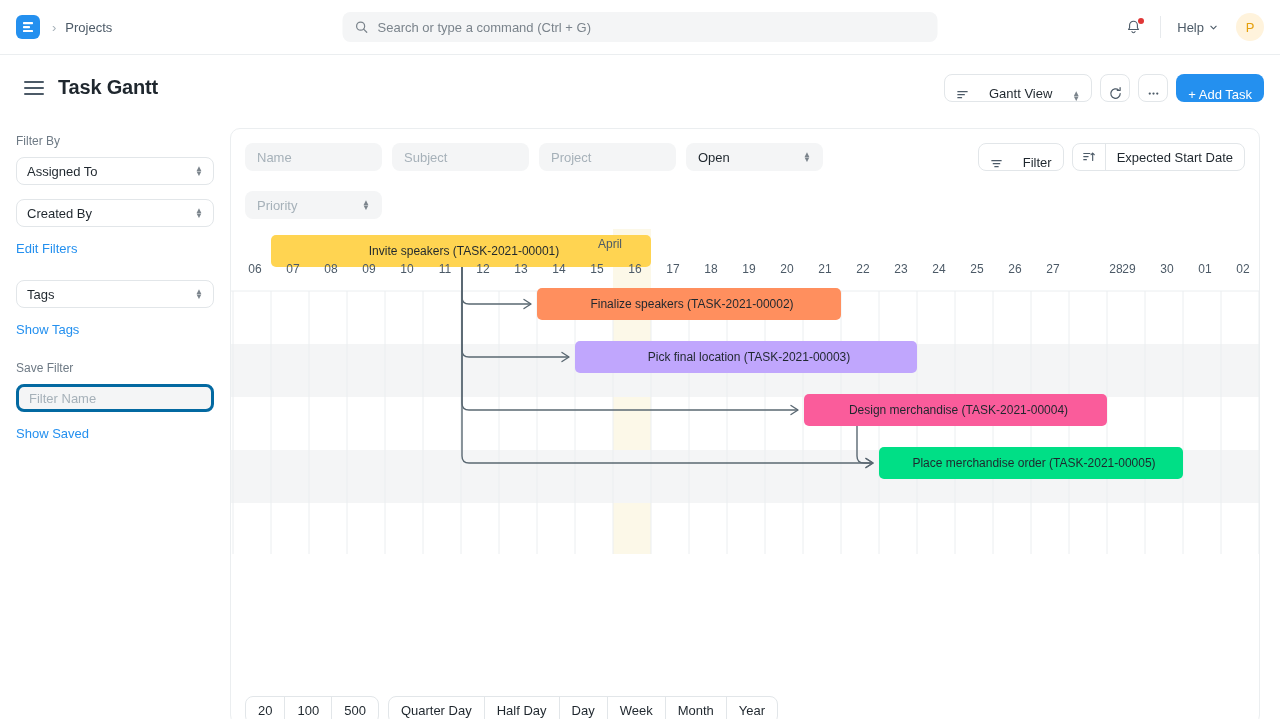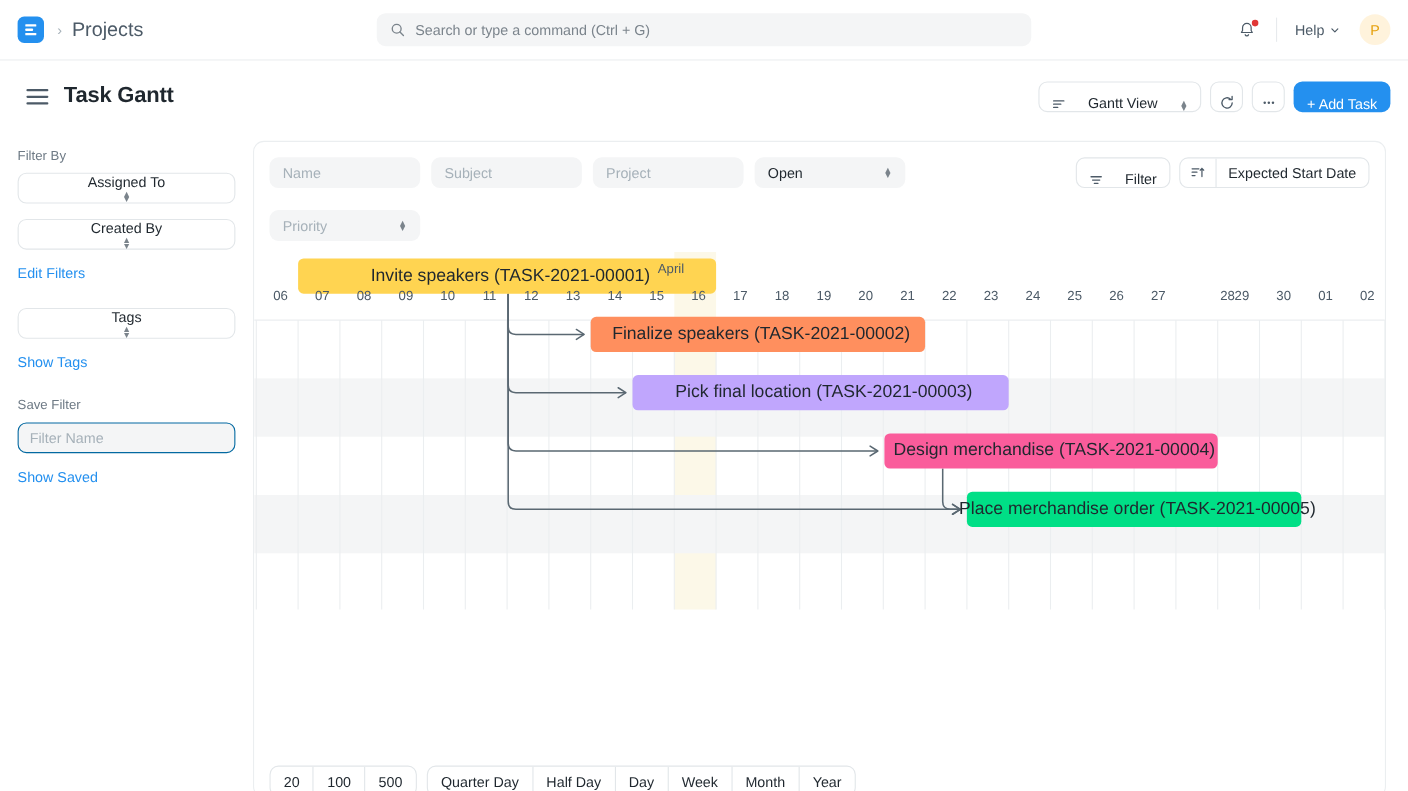--- a/index.html
+++ b/index.html
@@ -17,21 +17,21 @@
     padding:0 16px; border-bottom:1px solid #ebeef0; background:#fff;
     position:relative;
   }
   .logo {
     width:24px; height:24px; border-radius:6px; background:#2490ef;
     display:flex; align-items:center; justify-content:center;
     color:#fff; font-weight:700; font-size:13px; flex:none;
   }
   .logo svg { display:block; }
   .crumb-sep { color:#a6b1b9; margin:0 9px 0 12px; font-size:13px; }
-  .crumb-link { color:#4c5a67; font-size:18px; }
+  .crumb-link { color:#4c5a67; font-size:13px; }
   .nav-center {
     position:absolute; left:50%; transform:translateX(-50%);
     width:595px;
   }
   .search-box {
     height:30px; background:#f4f5f6; border-radius:8px;
     display:flex; align-items:center; padding:0 12px; gap:9px;
     color:#8d959d; font-size:13px; width:100%;
   }
   .search-box .txt { color:#7b848c; }
@@ -75,25 +75,25 @@
     font-weight:400;
   }
 
   
   .body-wrap { display:flex; height:calc(719px - 55px - 65px); }
   .sidebar { width:230px; padding:14px 16px 0 16px; flex:none; }
   .side-label { font-size:12px; color:#6e7a85; margin-bottom:9px; }
   .side-select {
     height:28px; border:1px solid #e2e6e9; border-radius:8px; background:#fff;
     display:flex; align-items:center; padding:0 10px; font-size:13px;
-    color:#1f272e; margin-bottom:14px; justify-content:space-between;flex-direction:column;
+    color:#1f272e; margin-bottom:14px; justify-content:space-between;
   }
   .side-link { color:#2490ef; font-size:13px; display:block; margin-bottom:24px; }
   .side-input {
-    height:28px; border-radius:8px; background:#f4f5f6; border:1px solid #0369a1;
+    height:28px; border-radius:8px; background:#f4f5f6; border:3px solid #0369a1;
     display:flex; align-items:center; padding:0 10px; font-size:13px;
     color:#a6b1b9; margin-bottom:14px;
   }
   .updown {
     display:inline-flex; flex-direction:column; align-items:center;
     line-height:5px; font-size:8px; color:#7b848c;
   }
 
   
   .main { flex:1; padding:8px 20px 0 0; }
@@ -115,21 +115,21 @@
   .filter-right { margin-left:auto; display:flex; align-items:center; gap:8px;border-radius:11px; }
   .sort-group { display:flex; align-items:stretch; border:1px solid #e2e6e9; border-radius:8px; height:28px; overflow:hidden;}
   .sort-group .g1 { display:flex; align-items:center; padding:0 9px; border-right:1px solid #e2e6e9;}
   .sort-group .g2 { display:flex; align-items:center; padding:0 11px; font-size:13px;}
 
   
   .gantt { position:relative; height:325px; margin-top:4px; }
   .gantt-svg { position:absolute; top:0; left:0; }
   .gantt-labels { position:absolute; top:0; left:0; width:100%; height:100%; pointer-events:none;}
   .bar-label {
-    position:absolute; font-size:16px; color:#1f272e;
+    position:absolute; font-size:12px; color:#1f272e;
     display:flex; align-items:center; justify-content:center;
     white-space:nowrap;
   }
   .date-tick {
     position:absolute; font-size:12px; color:#4c5a67; text-align:center;
     width:38px;
   }
   .month-label { position:absolute; font-size:12px; color:#4c5a67; }
 
   

